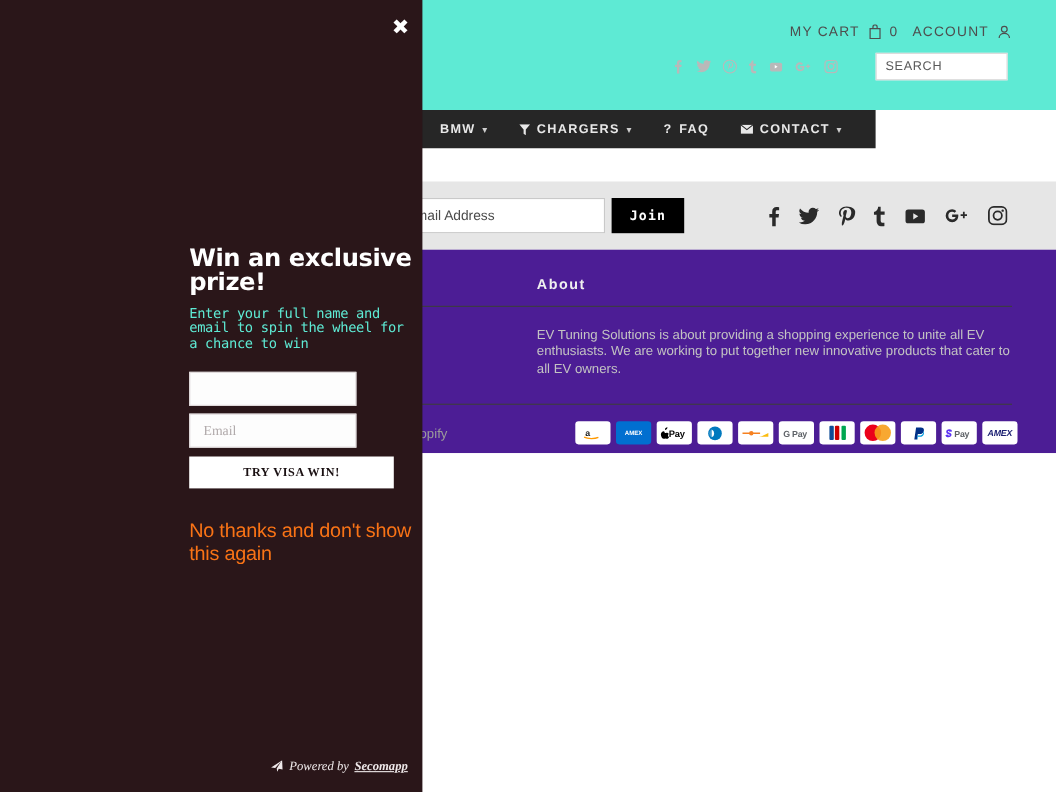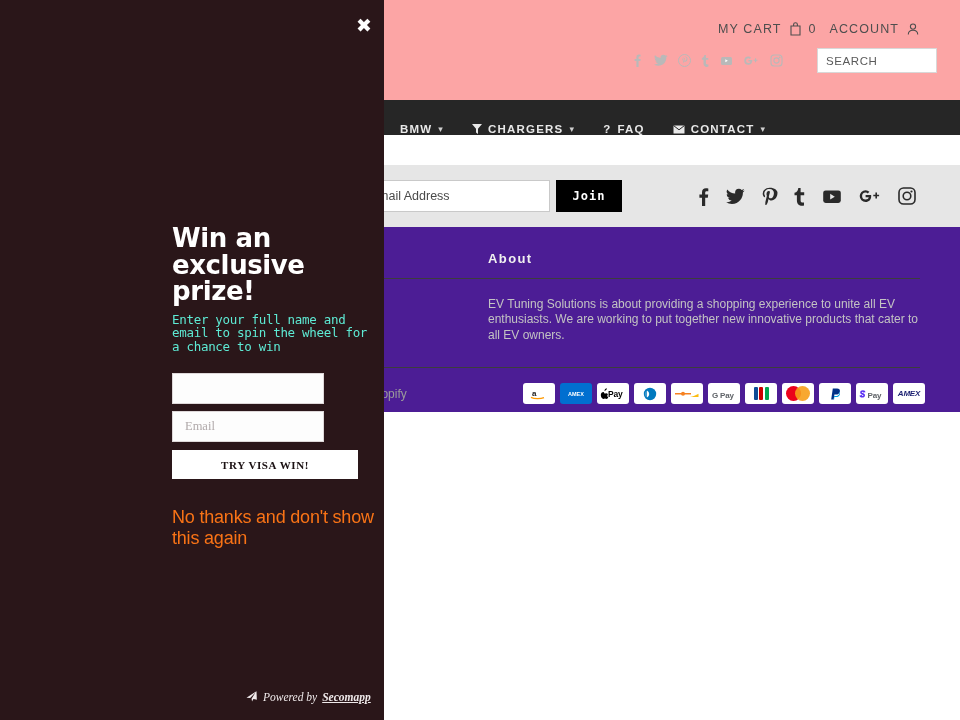--- a/index.html
+++ b/index.html
@@ -7,45 +7,45 @@
     width: 960px; height: 720px;
     overflow: hidden;
     background: #ffffff;
     font-family: "Liberation Sans", sans-serif;
   }
 
   
   #page { position: absolute; inset: 0; background: #ffffff; }
 
   
-  .site-header { position: absolute; left: 0; top: 0; width: 960px; height: 100px; background: #fca5a5; }
+  .site-header { position: absolute; left: 0; top: 0; width: 960px; height: 100px; background: #5eead4; }
 
   .header-top { position: absolute; right: 40px; top: 22px; display: flex; align-items: center; gap: 14px; }
   .htop-link {
     font-size: 12.5px; letter-spacing: 1.1px; color: #4e4e4e;
     text-transform: uppercase; text-decoration: none; white-space: nowrap;
   }
   .cart-group { display: flex; align-items: center; gap: 7px; }
   .cart-count { font-size: 12.5px; color: #4e4e4e; }
   .ico { display: inline-block; line-height: 0; }
   .ico svg { display: block; }
 
-  .header-second { position: absolute; right: 23px; top: 48px; display: flex; align-items: center; gap: 16px; }
+  .header-second { position: absolute; right: 44px; top: 48px; display: flex; align-items: center; gap: 16px; }
   .social-row-top { display: flex; align-items: center; gap: 10px; margin-right: 18px; }
   .social-row-top .sico { color: #b9b9b9; font-size: 14px; line-height: 1; display:inline-flex; }
   .search-box {
     width: 120px; height: 25px; border: 1px solid #d8d8d8; background: #fff;
     display: flex; align-items: center; padding: 0 8px;
   }
   .search-box .ph { font-size: 11.5px; letter-spacing: 0.6px; color: #5a5a5a; }
 
   
   .nav-bar {
-    position: absolute; left: 0; top: 100px; width: 960px; height: 35px;
-    background: #262626; display: flex; align-items: flex-end; padding-left: 386px; gap: 0;
+    position: absolute; left: 0; top: 100px; width: 796px; height: 35px;
+    background: #262626; display: flex; align-items: center; padding-left: 386px; gap: 0;
   }
   .nav-item {
     display: flex; align-items: center; gap: 6px; color: #e8e8e8;
     font-size: 11.5px; font-weight: bold; letter-spacing: 1.2px; text-transform: uppercase;
     padding: 0 14px; white-space: nowrap; cursor: pointer;
   }
   .nav-item .caret { font-size: 9px; color: #cfcfcf; font-weight: normal; }
   .nav-item .nico { display:inline-flex; align-items:center; }
 
   
@@ -117,21 +117,21 @@
     position: absolute; left: 0; top: 0; width: 384px; height: 720px;
     background: #2a1619; z-index: 50;
   }
   .modal-close {
     position: absolute; left: 353px; top: 14px; width: 22px; height: 22px;
     color: #ffffff; font-size: 19px; line-height: 22px; text-align: center;
     font-weight: bold; cursor: pointer; font-family: "DejaVu Sans", sans-serif;
   }
   .modal-body { position: absolute; left: 172px; top: 225px; width: 206px; }
   .modal-title {
-    color: #ffffff; font-size: 26px; line-height: 1.02; font-weight: bold;
+    color: #ffffff; font-size: 22px; line-height: 1.02; font-weight: bold;
     letter-spacing: -0.4px; margin-bottom: 8px;
     font-family: "DejaVu Sans", sans-serif;
   }
   .modal-sub {
     color: #5eead4; font-size: 12.5px; line-height: 1.08; margin-bottom: 20px;
     font-family: "DejaVu Sans Mono", monospace; letter-spacing: -0.3px;
   }
   .modal-field {
     width: 152px; height: 31px; background: #fdfdfd; border: 1px solid #ded8d9;
     display: flex; align-items: center; padding: 0 12px; margin-bottom: 7px;

